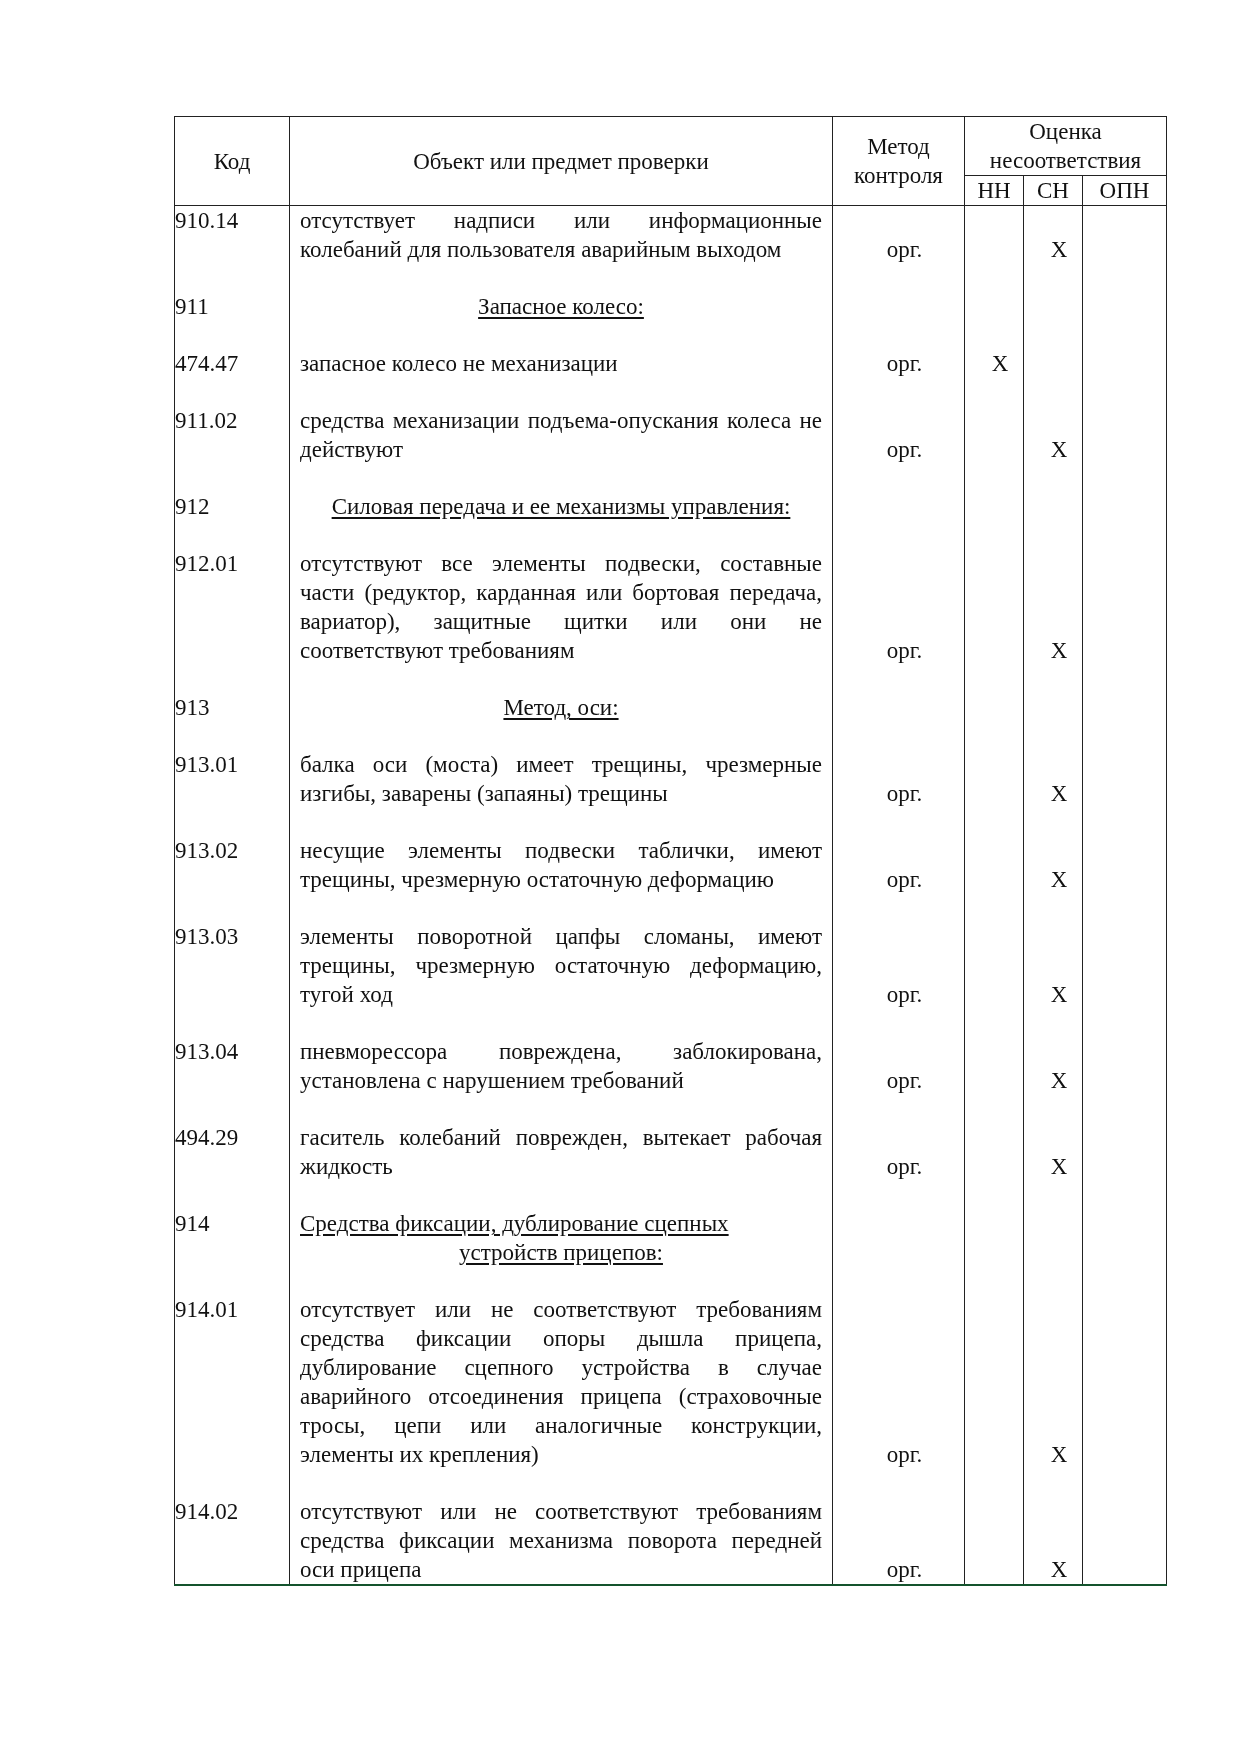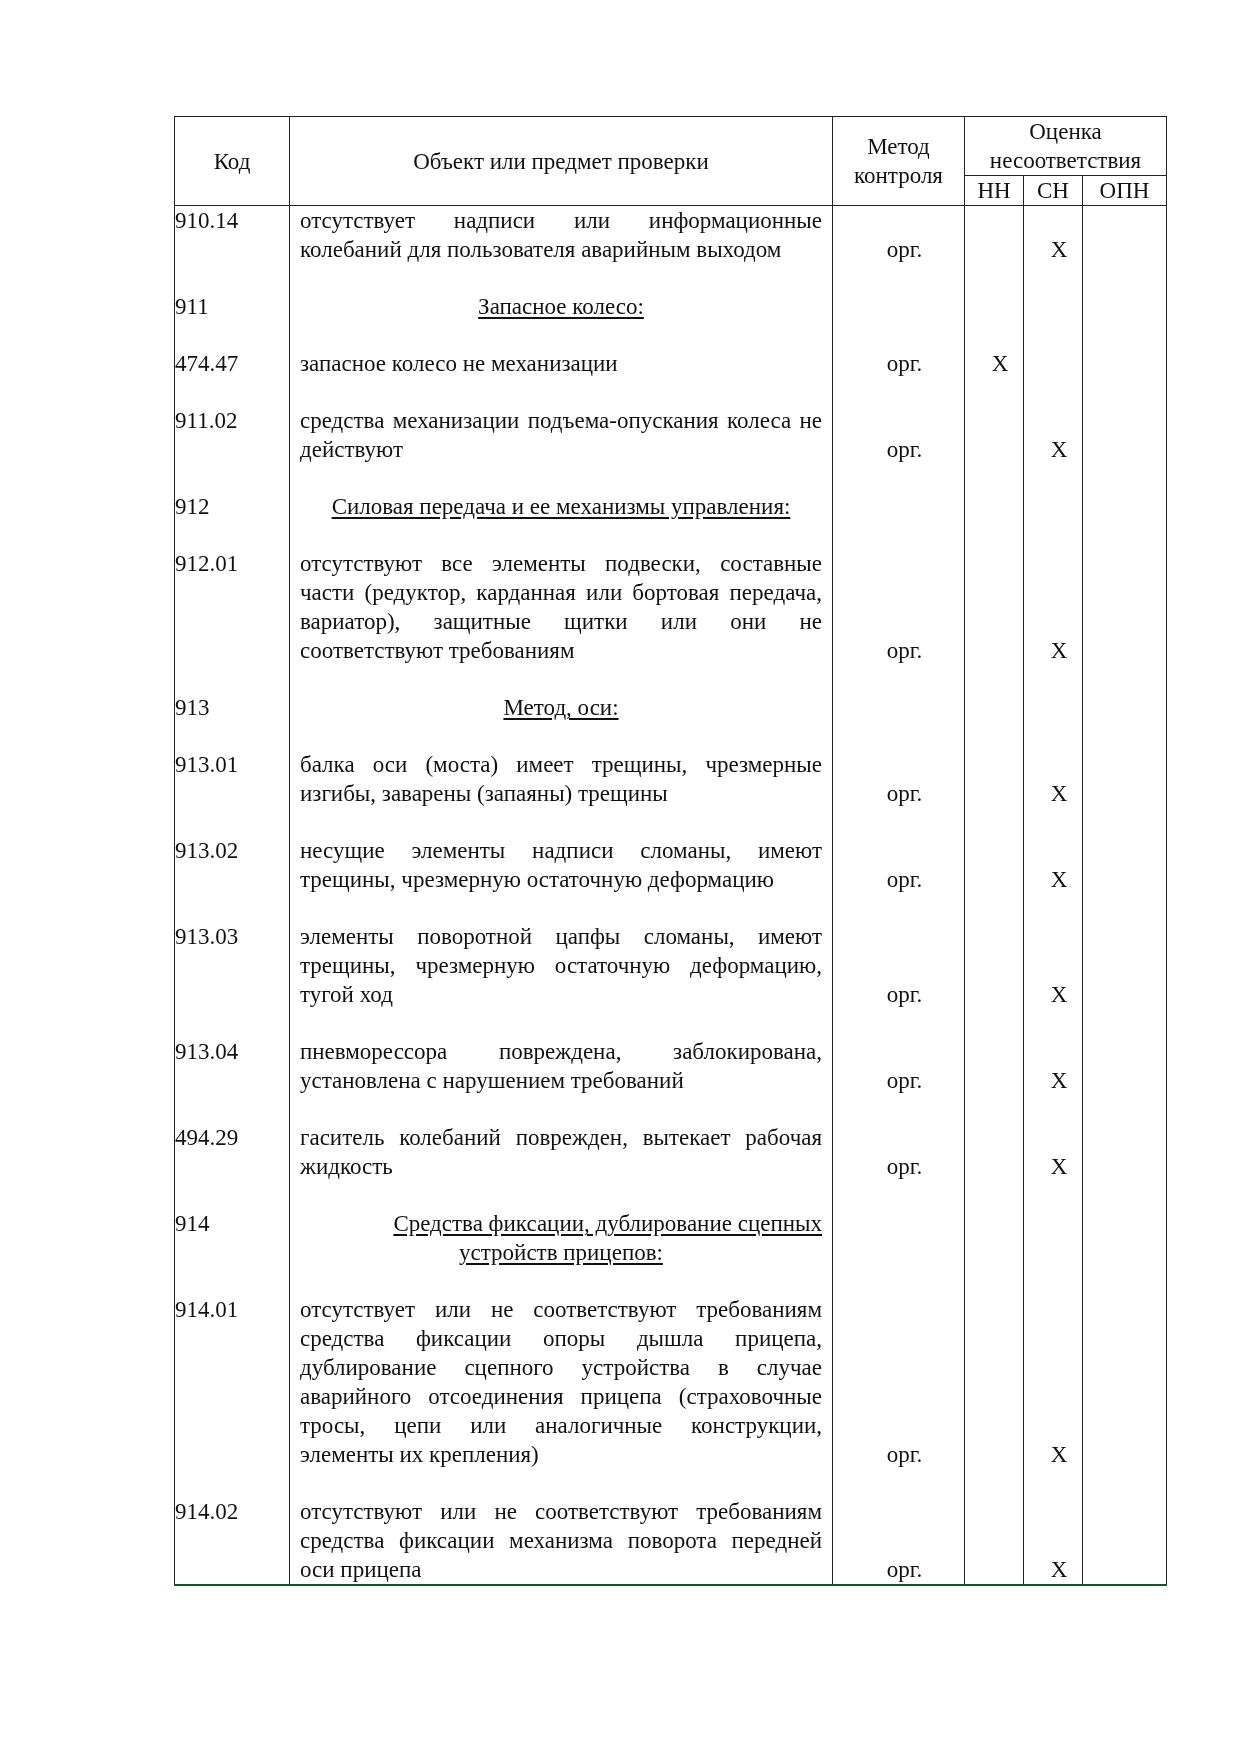--- a/index.html
+++ b/index.html
@@ -12,21 +12,21 @@
   col.c-nn { width: 59px; }
   col.c-sn { width: 59px; }
   col.c-opn { width: 84px; }
   th { font-weight: normal; border: 1.5px solid #222; padding: 0; text-align: center; vertical-align: middle; }
   thead tr.h1 th { height: 58px; }
   thead tr.h2 th { height: 29px; margin-left: 48px; }
   tbody td { border-left: 1.5px solid #222; border-right: 1.5px solid #222; padding: 0; vertical-align: bottom; }
   tbody tr:last-child td { border-bottom: 2px solid #14532d; }
   td.code { vertical-align: top; }
   td.obj { text-align: justify; text-align-last: left; padding: 0 10px 0 10px; vertical-align: top; }
-  td.obj.heading { text-align: right; text-align-last: center; }
+  td.obj.heading { text-align: left; text-align-last: center; }
   td.obj.heading span { text-decoration: underline; text-underline-offset: 3px; }
   td.method, td.mark { text-align: center; padding-left: 12px; }
   tr.spacer td { height: 28px; }
   .x { font-family: "Liberation Serif", serif; }
 </style>
 </head>
 <body>
 
 <div class="page">
   <table>
@@ -175,21 +175,21 @@
         <tr class="spacer">
           <td></td>
           <td></td>
           <td></td>
           <td></td>
           <td></td>
           <td></td>
         </tr>
         <tr>
           <td class="code">913.02</td>
-          <td class="obj"><span>несущие элементы надписи сломаны, имеют трещины, чрезмерную остаточную деформацию</span></td>
+          <td class="obj"><span>несущие элементы подвески таблички, имеют трещины, чрезмерную остаточную деформацию</span></td>
           <td class="method">орг.</td>
           <td class="mark x"></td>
           <td class="mark x">X</td>
           <td class="mark x"></td>
         </tr>
         <tr class="spacer">
           <td></td>
           <td></td>
           <td></td>
           <td></td>

